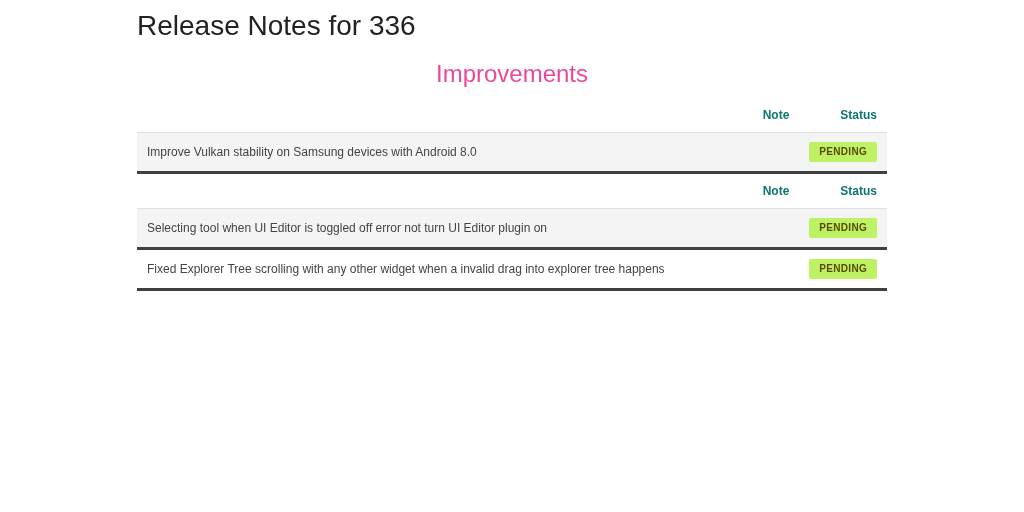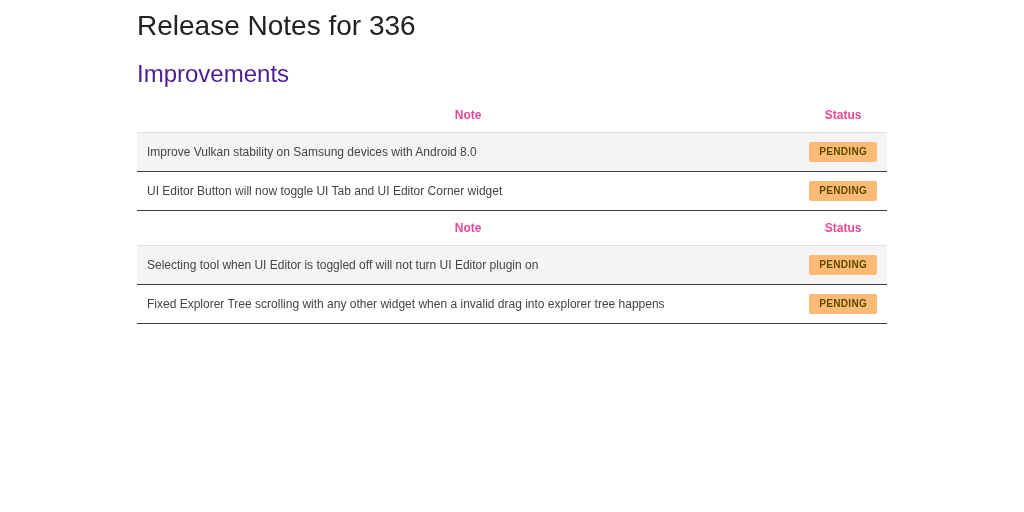--- a/index.html
+++ b/index.html
@@ -20,42 +20,43 @@
     }
     h1 {
       font-size: 28px;
       font-weight: 400;
       color: #222;
       margin-bottom: 18px;
     }
     h2 {
       font-size: 24px;
       font-weight: 400;
-      color: #4c1d95;
+      color: #ec4899;
       margin-top: 18px;
       margin-bottom: 10px;
+      text-align: center;
     }
     table {
       width: 100%;
       border-collapse: collapse;
       font-size: 12px;
     }
     thead th {
-      text-align: center;
+      text-align: right;
       font-weight: 700;
       padding: 10px 10px;
       background: #ffffff;
       border-bottom: 1px solid #e0e0e0;
-      color: #ec4899;
+      color: #0f766e;
     }
     thead th.status-col {
       width: 80px;
     }
     tbody tr {
-      border-bottom: 1px solid #404040;
+      border-bottom: 3px solid #404040;
       margin-top: 28px;
     }
     tbody tr:nth-child(odd) {
       background: #f4f4f4;
     }
     tbody tr:nth-child(even) {
       background: #ffffff;
     }
     tbody td {
       padding: 9px 10px;
@@ -63,21 +64,21 @@
       color: #444;
       line-height: 1.4;
     }
     td.status-cell {
       text-align: right;
       width: 80px;
       white-space: nowrap;
     }
     .badge {
       display: inline-block;
-      background: #fdba74;
+      background: #bef264;
       color: #5a4a00;
       font-size: 10px;
       font-weight: 700;
       padding: 3px 10px;
       border-radius: 2px;
       letter-spacing: 0.3px;
     }
   </style>
 </head>
 <body>
@@ -91,37 +92,33 @@
       <tr>
         <th>Note</th>
         <th class="status-col">Status</th>
       </tr>
     </thead>
     <tbody>
       <tr>
         <td>Improve Vulkan stability on Samsung devices with Android 8.0</td>
         <td class="status-cell"><span class="badge">PENDING</span></td>
       </tr>
-      <tr>
-        <td>UI Editor Button will now toggle UI Tab and UI Editor Corner widget</td>
-        <td class="status-cell"><span class="badge">PENDING</span></td>
-      </tr>
     </tbody>
   </table>
 
   <table>
     <thead>
       <tr>
         <th>Note</th>
         <th class="status-col">Status</th>
       </tr>
     </thead>
     <tbody>
       <tr>
-        <td>Selecting tool when UI Editor is toggled off will not turn UI Editor plugin on</td>
+        <td>Selecting tool when UI Editor is toggled off error not turn UI Editor plugin on</td>
         <td class="status-cell"><span class="badge">PENDING</span></td>
       </tr>
       <tr>
         <td>Fixed Explorer Tree scrolling with any other widget when a invalid drag into explorer tree happens</td>
         <td class="status-cell"><span class="badge">PENDING</span></td>
       </tr>
 
     </tbody>
   </table>
 </div>

